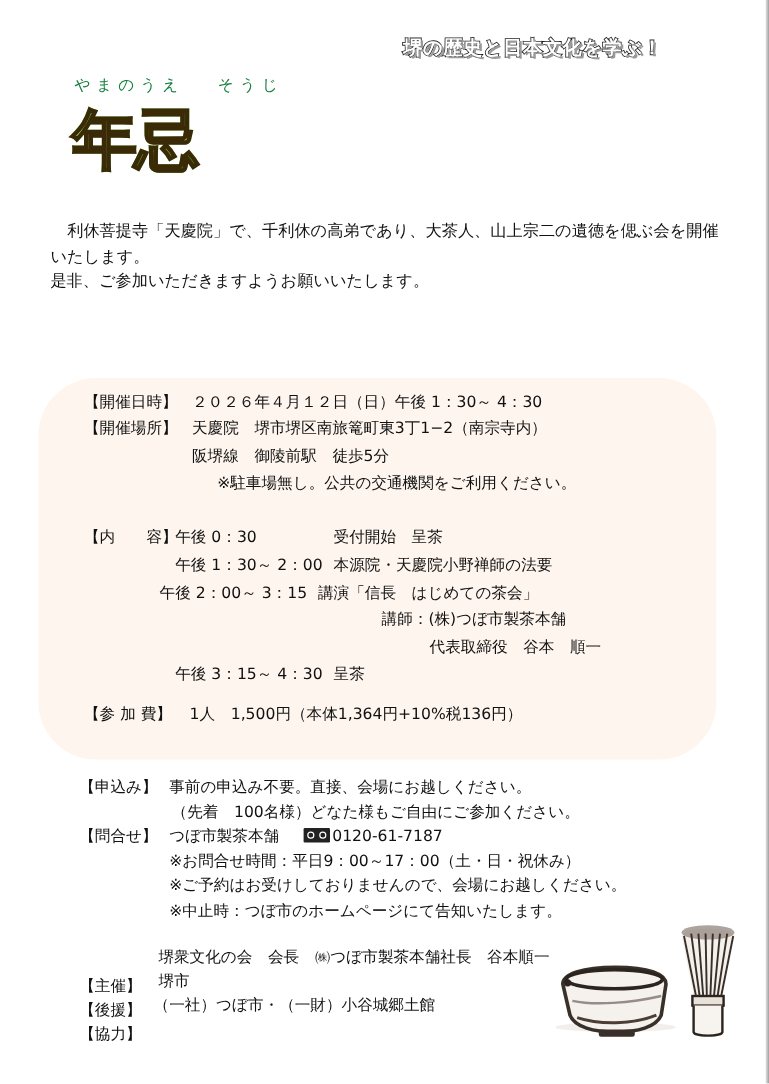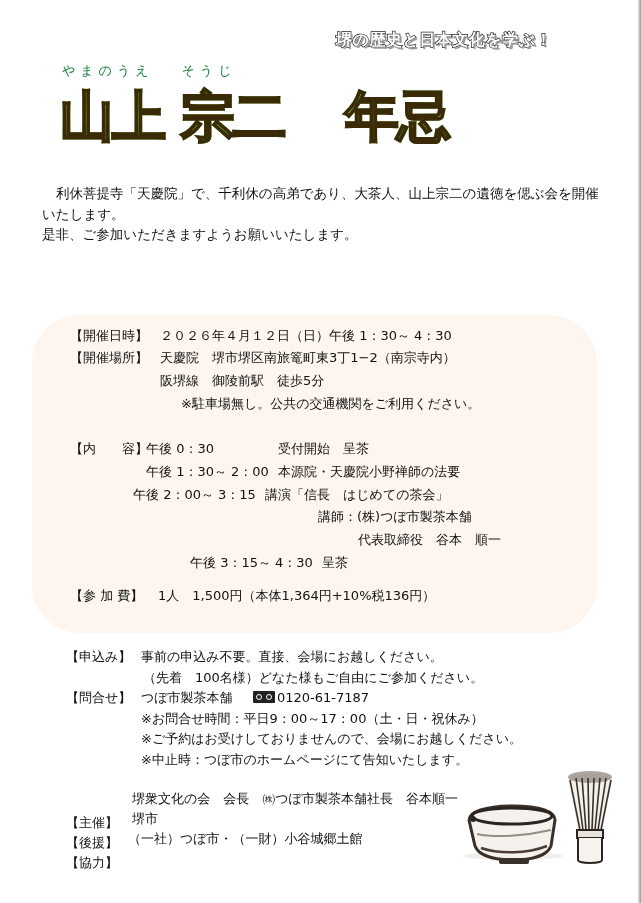--- a/index.html
+++ b/index.html
@@ -83,21 +83,20 @@
 
 <div class="right-edge"></div>
 
 <div class="tagline">堺の歴史と日本文化を学ぶ！</div>
 
 <div class="ruby">
   <span>やまのうえ</span><span class="gap"></span><span>そうじ</span>
 </div>
 
 <div class="title">
-  <span class="t name">山上 宗二</span>
   <span class="t">年忌</span>
 </div>
 
 <div class="intro">
   <p class="indent">利休菩提寺「天慶院」で、千利休の高弟であり、大茶人、山上宗二の遺徳を偲ぶ会を開催いたします。</p>
   <p>是非、ご参加いただきますようお願いいたします。</p>
 </div>
 
 <div class="infobox"></div>
 
@@ -115,21 +114,21 @@
 </div>
 <div class="row" style="left:146px;top:463px;">
   <span class="lbl" style="width:132px;">午後 1：30～ 2：00</span><span>本源院・天慶院小野禅師の法要</span>
 </div>
 <div class="row" style="left:133px;top:486px;">
   <span class="lbl" style="width:132px;">午後 2：00～ 3：15</span><span>講演「信長　はじめての茶会」</span>
 </div>
 <div class="row" style="left:318px;top:508px;">講師：(株)つぼ市製茶本舗</div>
 <div class="row" style="left:358px;top:531px;">代表取締役　谷本　順一</div>
 <div class="row" style="left:146px;top:554px;">
-  <span class="lbl" style="width:132px;margin-left:44px;">午後 3：15～ 4：30</span><span>呈茶</span>
+  <span class="lbl" style="width:132px;">午後 3：15～ 4：30</span><span>呈茶</span>
 </div>
 
 <div class="row" style="left:70px;top:587px;">
   <span class="lbl" style="width:88px;">【参 加 費】</span><span>1人　1,500円（本体1,364円+10%税136円）</span>
 </div>
 
 <div class="contact">
   <div class="line">
     <span class="k">【申込み】</span>
     <span class="v">事前の申込み不要。直接、会場にお越しください。</span>

